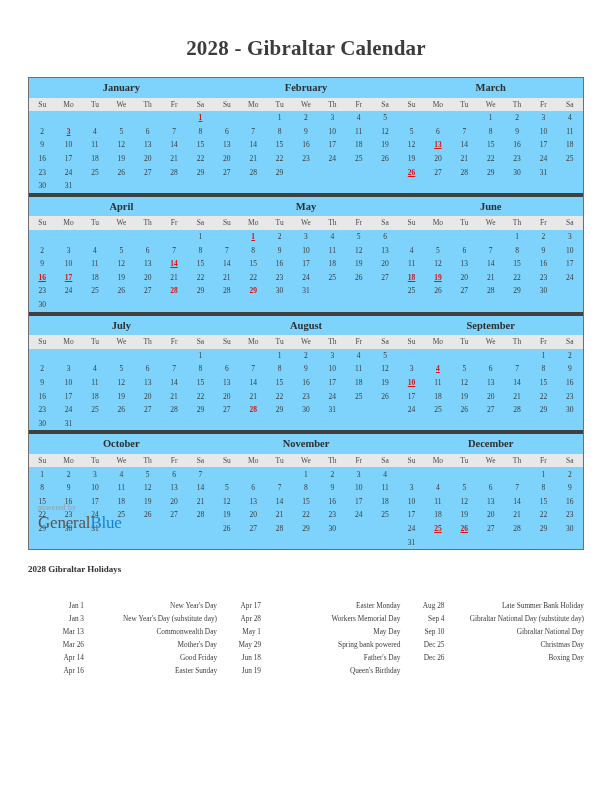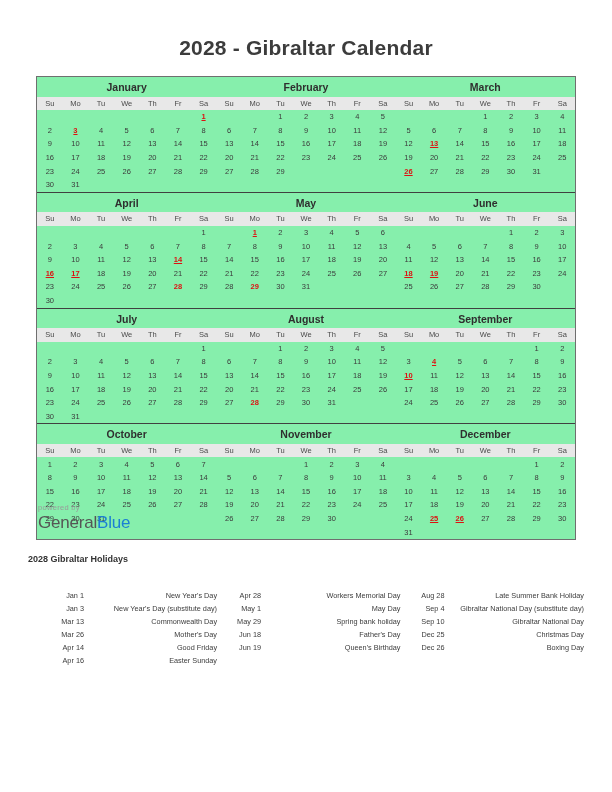--- a/index.html
+++ b/index.html
@@ -12,47 +12,48 @@
     height: 792px;
     font-family: "Liberation Sans", sans-serif;
     color: #3a3a3a;
     -webkit-font-smoothing: antialiased;
   }
   .page {
     position: relative;
     width: 612px;
     height: 592px;
     box-sizing: border-box;
+    font-family: Liberation Serif, serif;
   }
 
   
   .title {
     text-align: center;
     font-size: 21px;
     font-weight: bold;
     color: #3c3c3c;
     letter-spacing: 0.2px;
     padding-top: 36px;
     padding-bottom: 16px;
   }
 
   
   .calendar-frame {
-    margin: 0 36px;
+    margin: 0 28px;
     border: 1px solid #6f6f6f;
-    background: #86efac;
+    background: #7dd3fc;
     box-sizing: border-box;
   }
   .quarter {
     display: flex;
     width: 100%;
     box-sizing: border-box;
   }
   .quarter + .quarter {
-    border-top: 1px solid #404040;
+    border-top: 4px solid #404040;
   }
   .month {
     flex: 1 1 33.3333%;
     box-sizing: border-box;
     padding: 0;
   }
   .month + .month {
     border-left: 0;
   }
   .month-name {
@@ -989,30 +990,34 @@
             <div class="holiday-date">Apr 14</div>
             <div class="holiday-name">Good Friday</div>
           </div>
           <div class="holiday-row">
             <div class="holiday-date">Apr 16</div>
             <div class="holiday-name">Easter Sunday</div>
           </div>
         </div>
         <div class="holiday-col c2">
           <div class="holiday-row">
+            <div class="holiday-date">Apr 17</div>
+            <div class="holiday-name">Easter Monday</div>
+          </div>
+          <div class="holiday-row">
             <div class="holiday-date">Apr 28</div>
             <div class="holiday-name">Workers Memorial Day</div>
           </div>
           <div class="holiday-row">
             <div class="holiday-date">May 1</div>
             <div class="holiday-name">May Day</div>
           </div>
           <div class="holiday-row">
             <div class="holiday-date">May 29</div>
-            <div class="holiday-name">Spring bank holiday</div>
+            <div class="holiday-name">Spring bank powered</div>
           </div>
           <div class="holiday-row">
             <div class="holiday-date">Jun 18</div>
             <div class="holiday-name">Father's Day</div>
           </div>
           <div class="holiday-row">
             <div class="holiday-date">Jun 19</div>
             <div class="holiday-name">Queen's Birthday</div>
           </div>
         </div>

